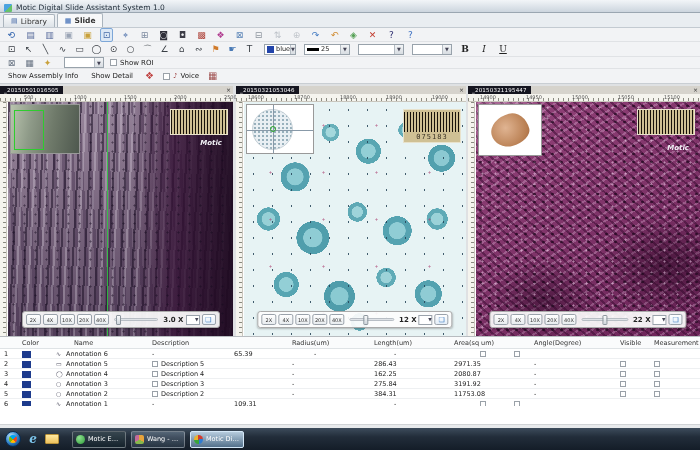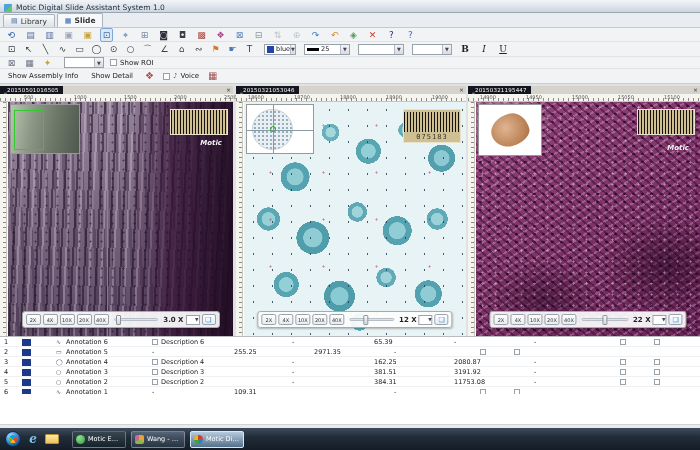--- a/index.html
+++ b/index.html
@@ -422,41 +422,53 @@
           <span class="zlevel">22 X</span>
           <span class="zdrop">▼</span>
           <span class="snap">❏</span>
         </div>
       </div>
     </div>
   </div>
 </div>
 
 <div class="annot">
+  <div class="thead">
+    <span class="c cN"></span>
+    <span class="c cColor">Color</span>
+    <span class="c cName">Name</span>
+    <span class="c cDesc">Description</span>
+    <span class="c cRad">Radius(um)</span>
+    <span class="c cLen">Length(um)</span>
+    <span class="c cArea">Area(sq um)</span>
+    <span class="c cAng">Angle(Degree)</span>
+    <span class="c cVis">Visible</span>
+    <span class="c cMea">Measurement</span>
+  </div>
   <div class="tbody">
 
       <div class="trow">
         <span class="c cN">1</span>
         <span class="c cColor"><span class="sw"></span></span>
         <span class="c cName"><span class="shape">∿</span><span>Annotation 6</span></span>
-        <span class="c cDesc"><span class="cb"></span><span>Description 6</span></span>
         <span class="c cRad">-</span>
         <span class="c cLen">65.39</span>
         <span class="c cArea">-</span>
         <span class="c cAng">-</span>
         <span class="c cVis"><span class="cb"></span></span>
         <span class="c cMea"><span class="cb"></span></span>
       </div>
 
       <div class="trow">
         <span class="c cN">2</span>
         <span class="c cColor"><span class="sw"></span></span>
         <span class="c cName"><span class="shape">▭</span><span>Annotation 5</span></span>
+        <span class="c cDesc"><span class="cb"></span><span>Description 5</span></span>
         <span class="c cRad">-</span>
-        <span class="c cLen">255.25</span>
+        <span class="c cLen">286.43</span>
         <span class="c cArea">2971.35</span>
         <span class="c cAng">-</span>
         <span class="c cVis"><span class="cb"></span></span>
         <span class="c cMea"><span class="cb"></span></span>
       </div>
 
       <div class="trow">
         <span class="c cN">3</span>
         <span class="c cColor"><span class="sw"></span></span>
         <span class="c cName"><span class="shape">◯</span><span>Annotation 4</span></span>
@@ -468,21 +480,21 @@
         <span class="c cVis"><span class="cb"></span></span>
         <span class="c cMea"><span class="cb"></span></span>
       </div>
 
       <div class="trow">
         <span class="c cN">4</span>
         <span class="c cColor"><span class="sw"></span></span>
         <span class="c cName"><span class="shape">○</span><span>Annotation 3</span></span>
         <span class="c cDesc"><span class="cb"></span><span>Description 3</span></span>
         <span class="c cRad">-</span>
-        <span class="c cLen">381.51</span>
+        <span class="c cLen">275.84</span>
         <span class="c cArea">3191.92</span>
         <span class="c cAng">-</span>
         <span class="c cVis"><span class="cb"></span></span>
         <span class="c cMea"><span class="cb"></span></span>
       </div>
 
       <div class="trow">
         <span class="c cN">5</span>
         <span class="c cColor"><span class="sw"></span></span>
         <span class="c cName"><span class="shape">○</span><span>Annotation 2</span></span>

